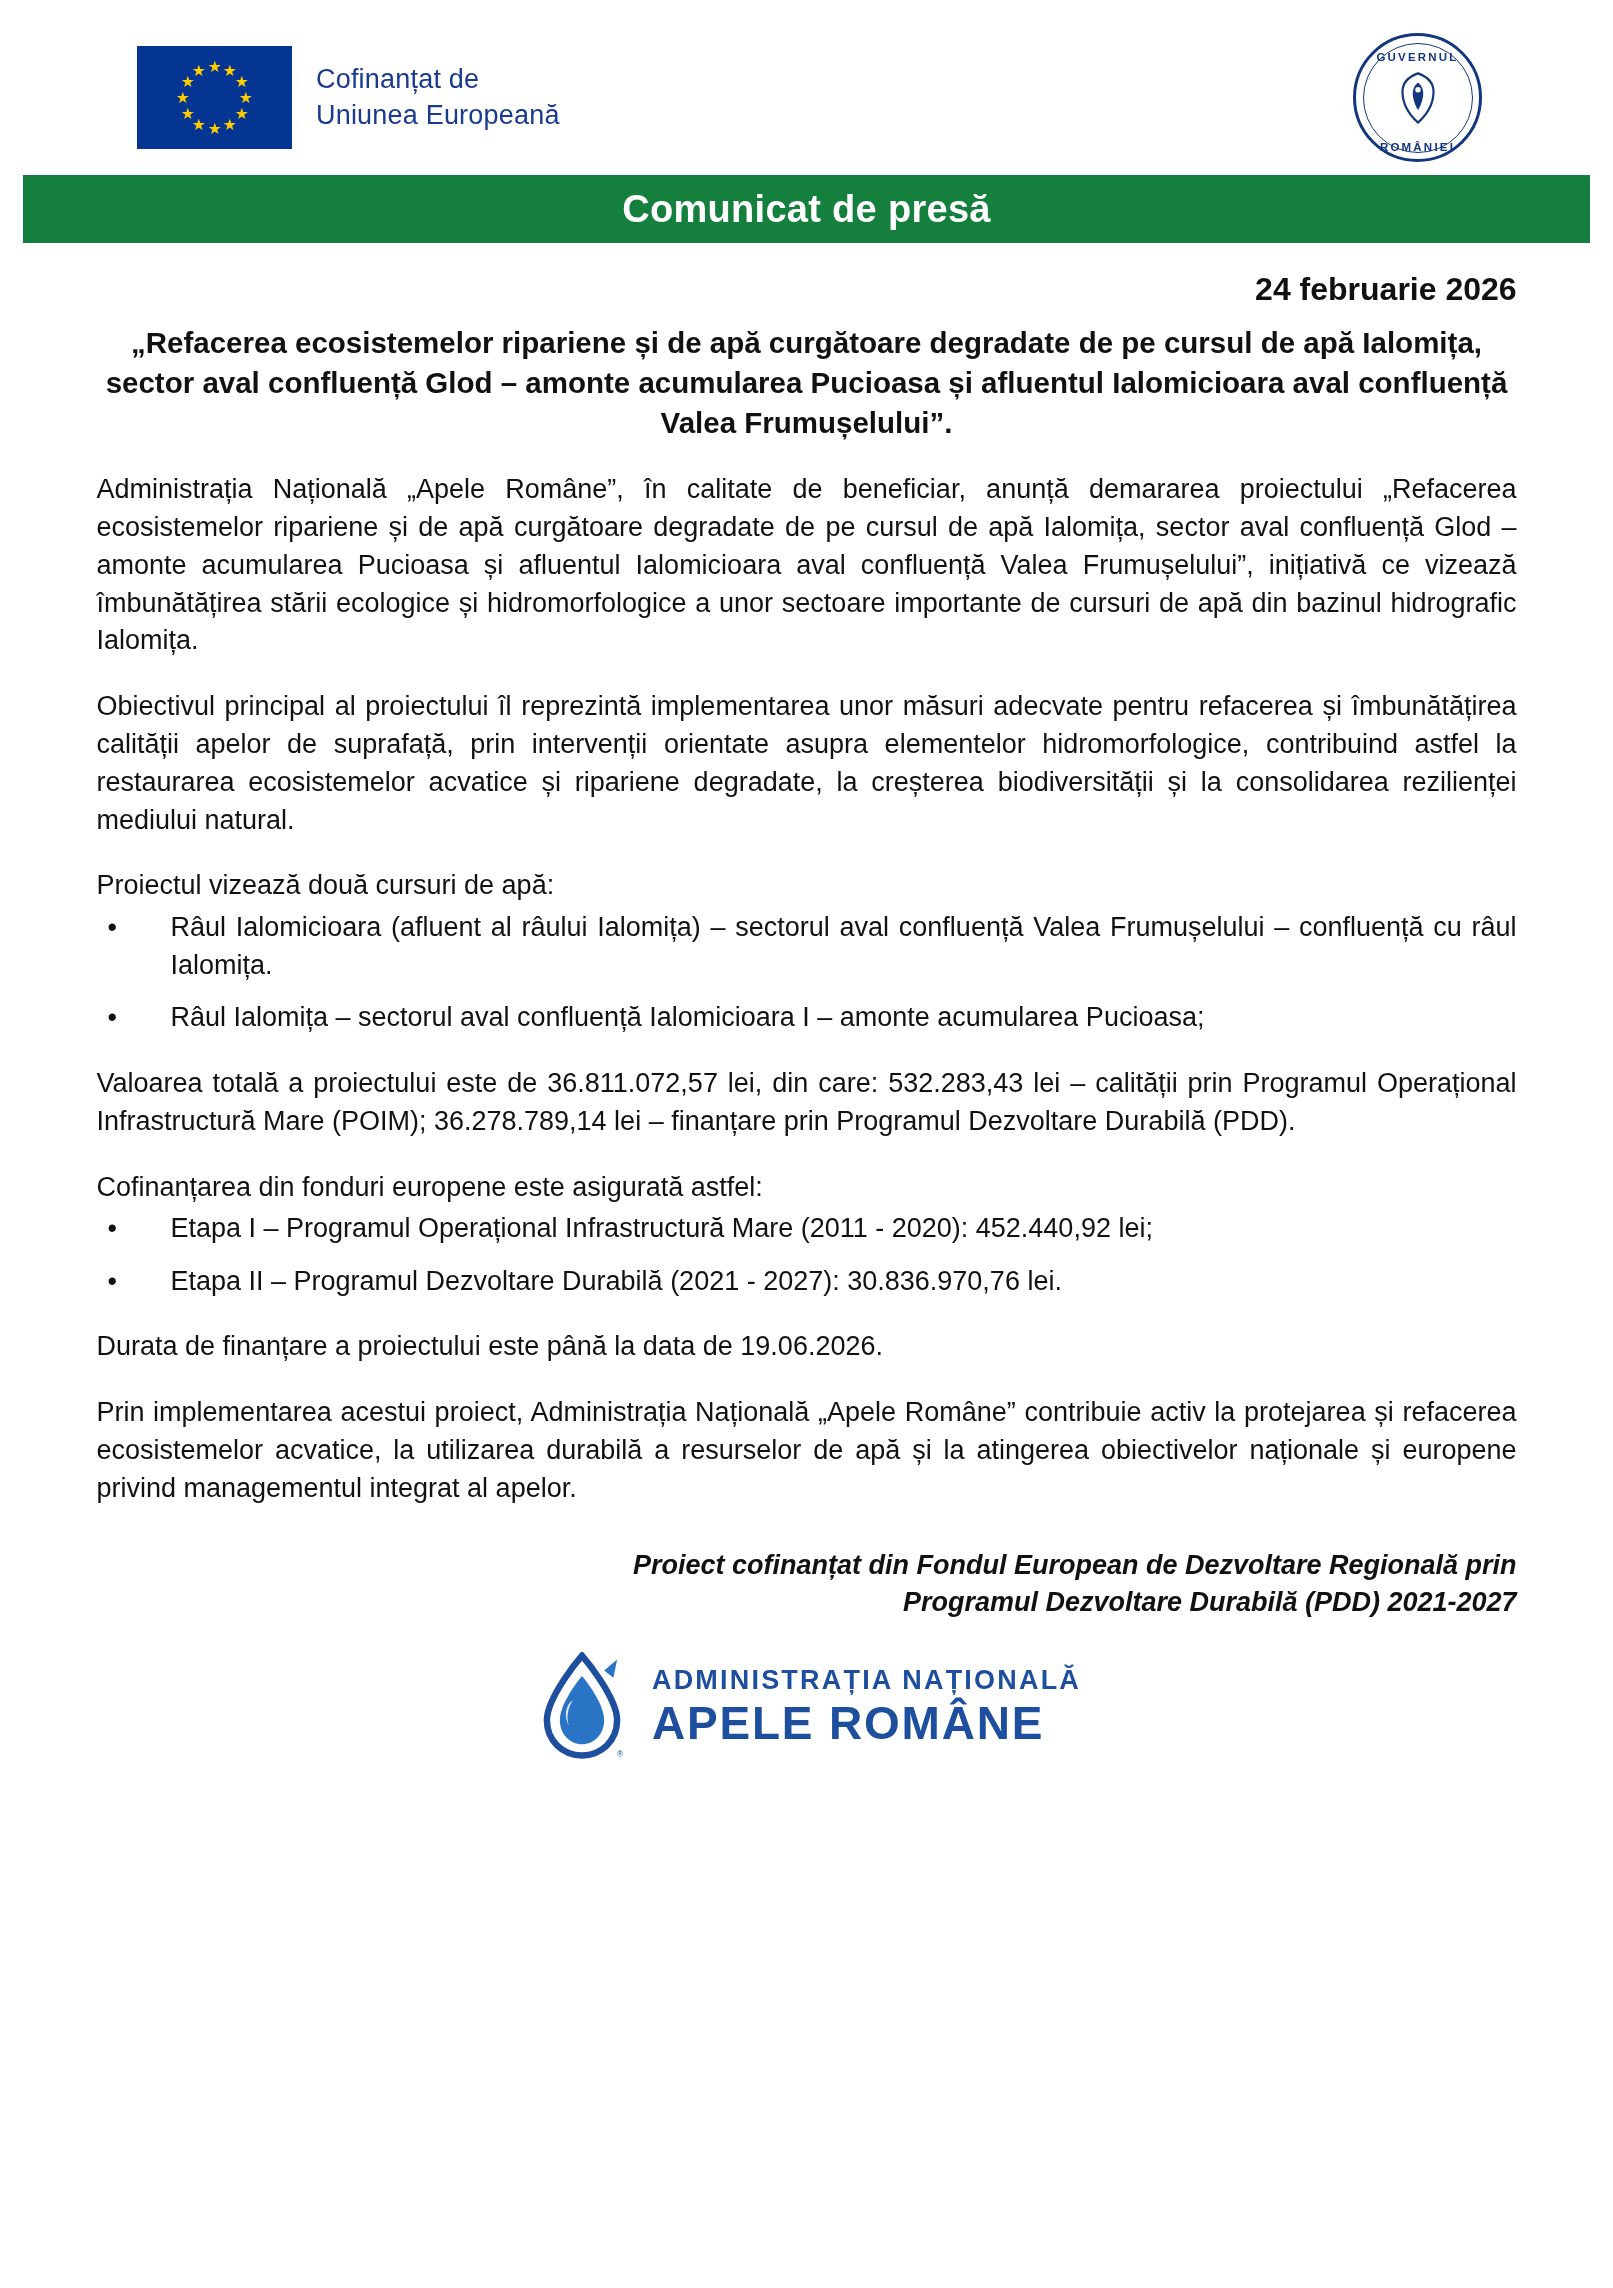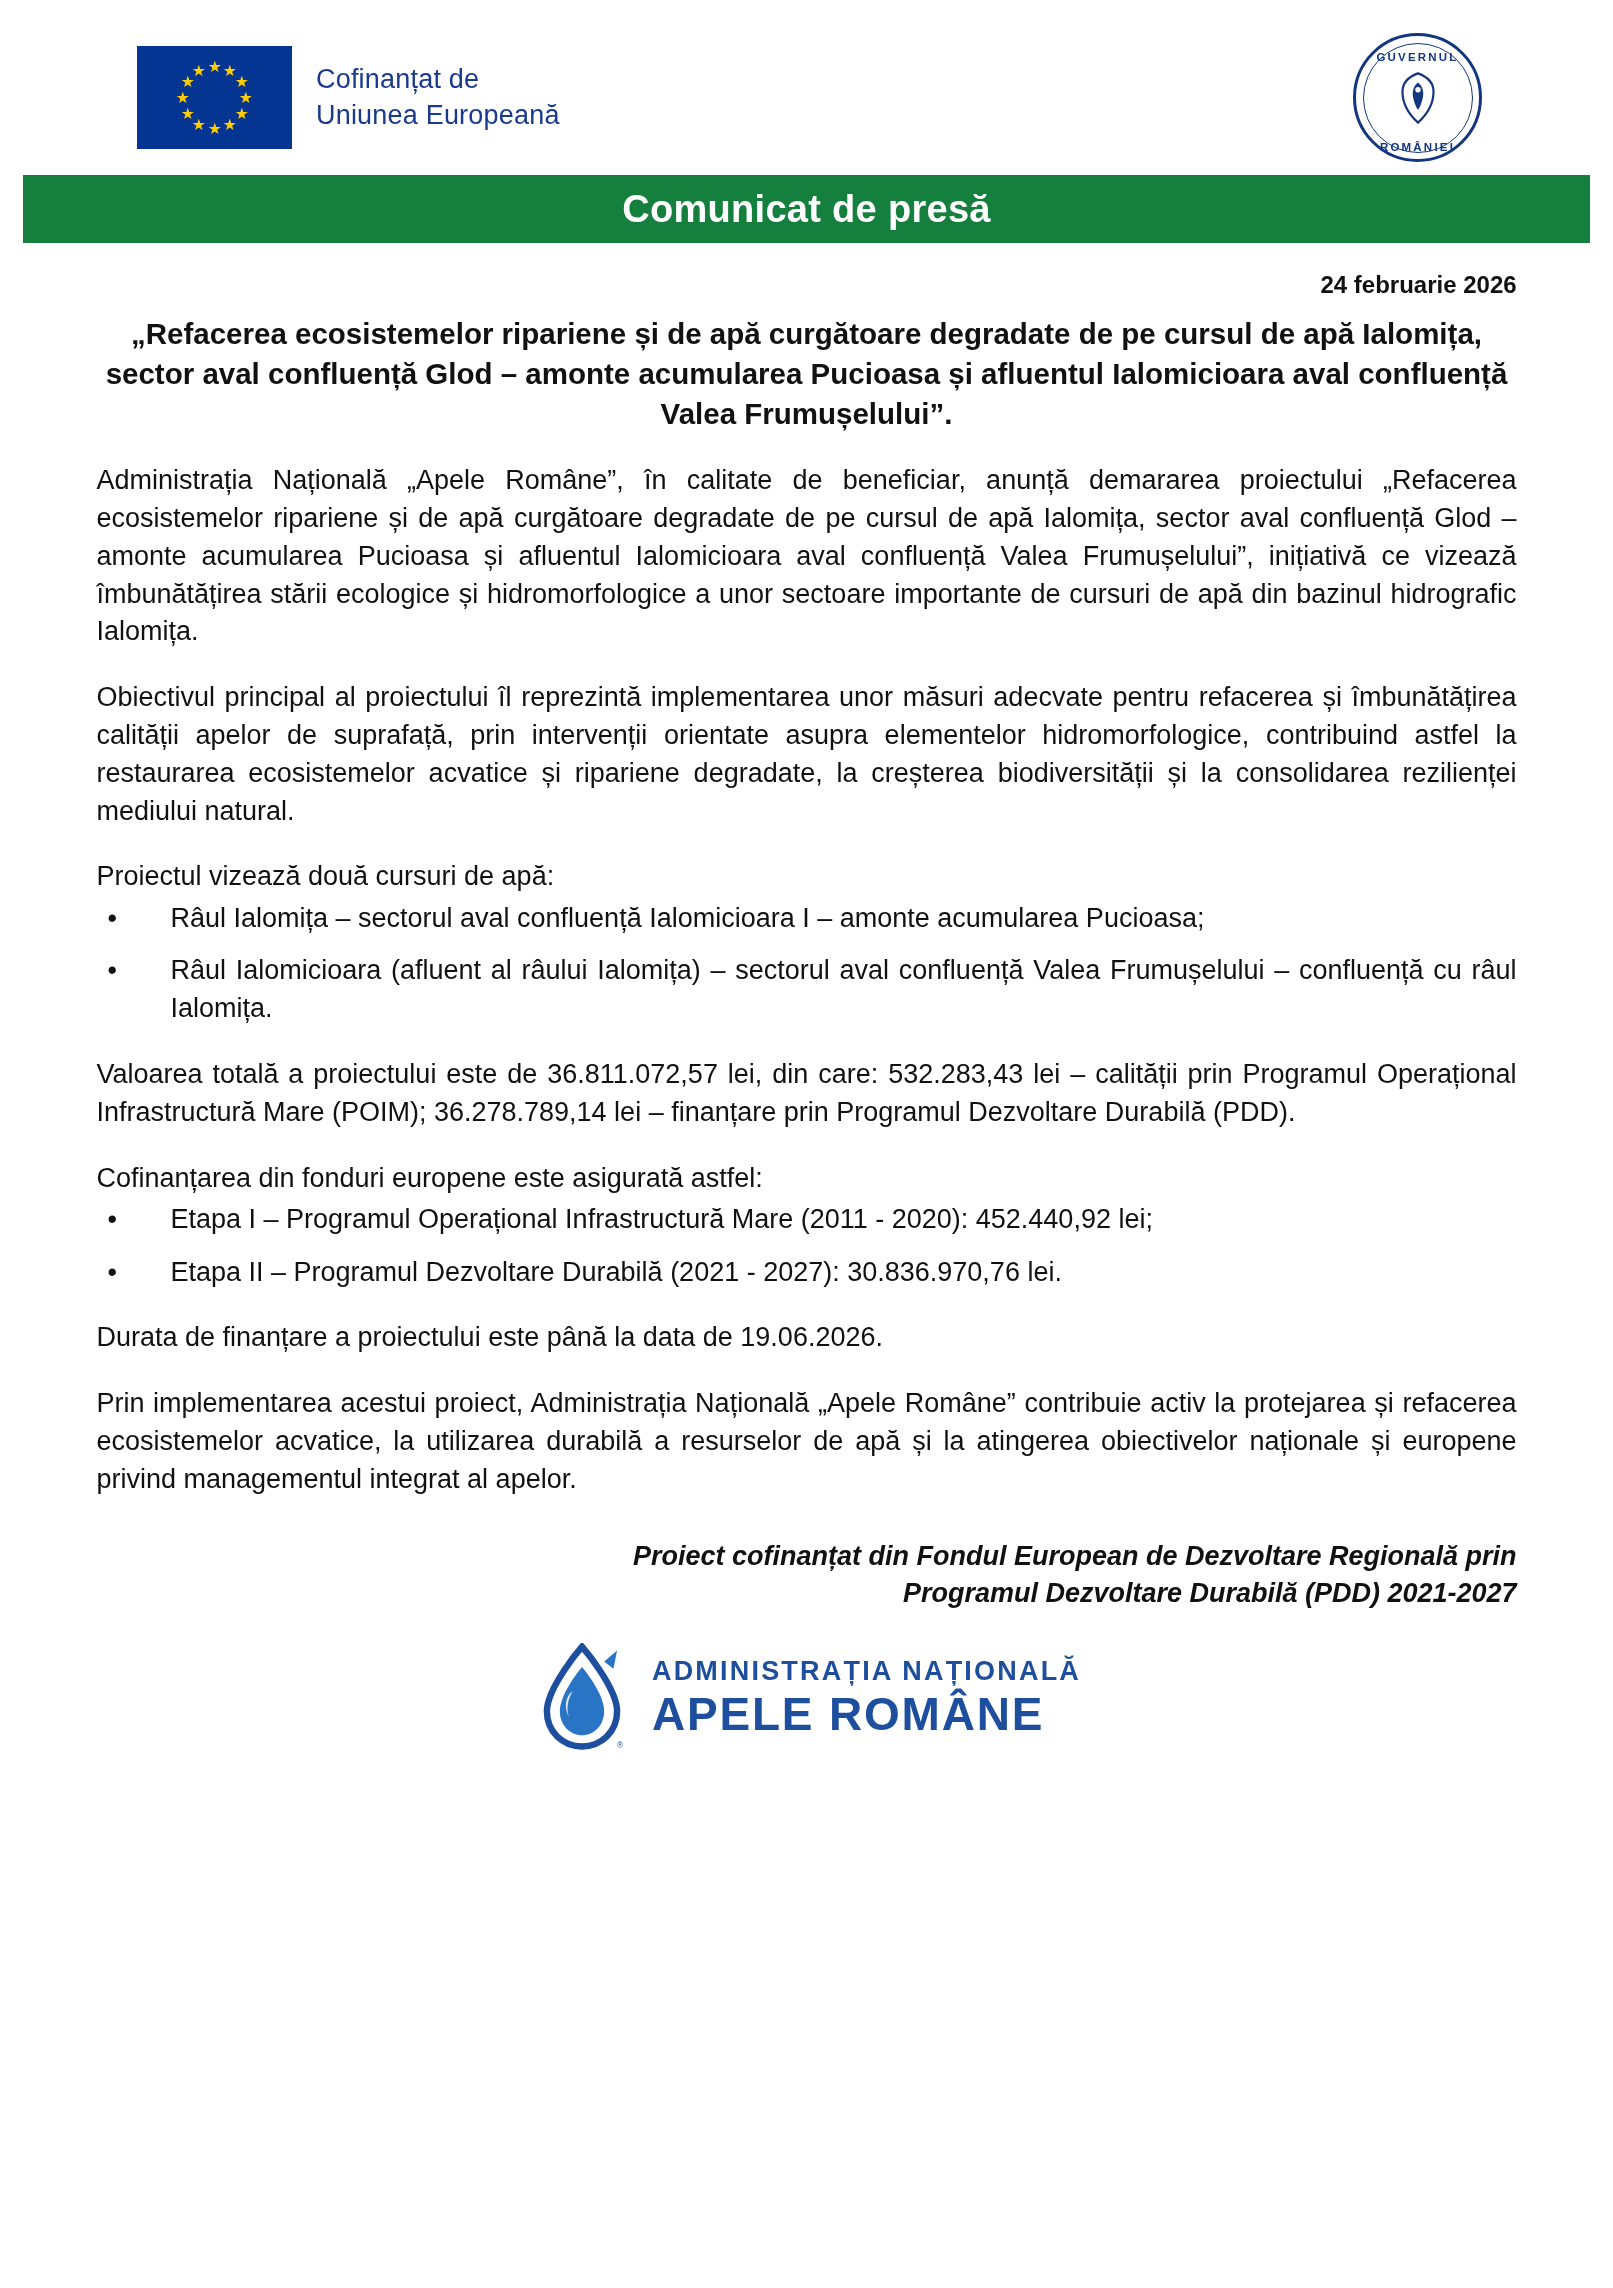--- a/index.html
+++ b/index.html
@@ -114,21 +114,21 @@
     font-weight: bold;
     letter-spacing: 0.3px;
   }
 
   
   .content {
     padding: 0 7.4px;
   }
   .date {
     text-align: right;
-    font-size: 24px;
+    font-size: 32px;
     font-weight: bold;
     margin-top: 28px;
     color: #111;
   }
   .doc-title {
     text-align: center;
     font-size: 29.5px;
     font-weight: bold;
     line-height: 1.36;
     margin-top: 14.8px;
@@ -262,22 +262,22 @@
       <span class="b">Administrația Națională „Apele Române”</span><span>, în calitate de beneficiar, anunță demararea proiectului </span><span class="b">„Refacerea ecosistemelor ripariene și de apă curgătoare degradate de pe cursul de apă Ialomița, sector aval confluență Glod – amonte acumularea Pucioasa și afluentul Ialomicioara aval confluență Valea Frumușelului”</span><span>, inițiativă ce vizează îmbunătățirea stării ecologice și hidromorfologice a unor sectoare importante de cursuri de apă din bazinul hidrografic Ialomița.</span>
     </p>
 
     <p class="para">
       <span class="b">Obiectivul principal al proiectului</span><span> îl reprezintă implementarea unor măsuri adecvate pentru refacerea și îmbunătățirea calității apelor de suprafață, prin intervenții orientate asupra elementelor hidromorfologice, contribuind astfel la restaurarea ecosistemelor acvatice și ripariene degradate, la creșterea biodiversității și la consolidarea rezilienței mediului natural.</span>
     </p>
 
     <p class="para tight">Proiectul vizează două cursuri de apă:</p>
 
     <ul class="bullets">
+      <li>Râul Ialomicioara (afluent al râului Ialomița) – sectorul aval confluență Valea Frumușelului – confluență cu râul Ialomița.</li>
       <li>Râul Ialomița – sectorul aval confluență Ialomicioara I – amonte acumularea Pucioasa;</li>
-      <li>Râul Ialomicioara (afluent al râului Ialomița) – sectorul aval confluență Valea Frumușelului – confluență cu râul Ialomița.</li>
     </ul>
 
     <p class="para">
       <span class="b">Valoarea totală a proiectului</span><span> este de 36.811.072,57 lei, din care: 532.283,43 lei – calității prin Programul Operațional Infrastructură Mare (POIM); 36.278.789,14 lei – finanțare prin Programul Dezvoltare Durabilă (PDD).</span>
     </p>
 
     <p class="para tight">Cofinanțarea din fonduri europene este asigurată astfel:</p>
 
     <ul class="bullets">
       <li>Etapa I – Programul Operațional Infrastructură Mare (2011 - 2020): 452.440,92 lei;</li>

